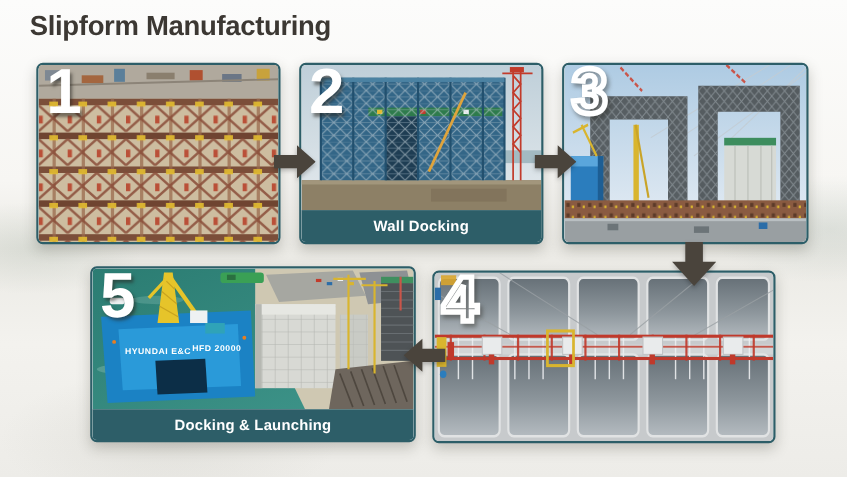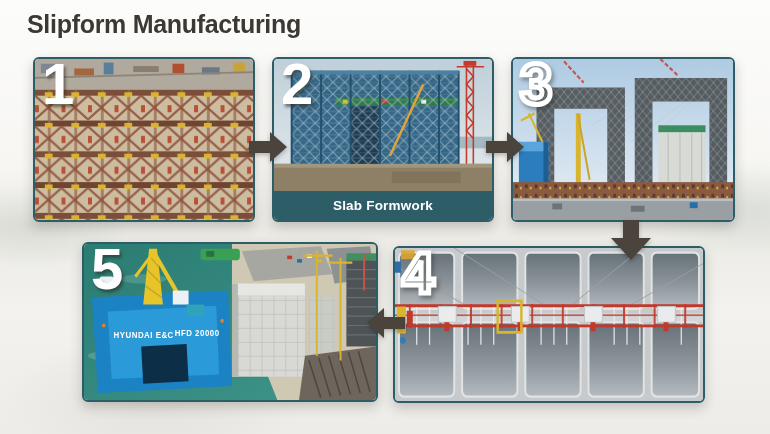--- a/index.html
+++ b/index.html
@@ -155,21 +155,21 @@
         <g stroke="#c23b2b" stroke-width="1.6" fill="none">
           <line x1="196" y1="4" x2="196" y2="108"></line>
             <line x1="203" y1="4" x2="203" y2="108"></line>
           <path d="M196 10 L203 18 L196 26 L203 34 L196 42 L203 50 L196 58 L203 66 L196 74 L203 82"></path>
           <line x1="186" y1="8" x2="214" y2="8"></line>
         </g>
         <rect x="193" y="2" width="13" height="5" fill="#c23b2b"></rect>
       </svg>
     </div>
     <div class="num solid">2</div>
-    <div class="caption">Slab Formwork</div>
+    <div class="caption">Wall Docking</div>
   </div>
 
   <div class="card c3">
     <div class="photo">
       <svg viewBox="0 0 224 136" preserveAspectRatio="none">
         <defs>
           <linearGradient id="g3sky" x1="0" y1="0" x2="0" y2="1">
             <stop offset="0" stop-color="#aecbe3"></stop>
               <stop offset="1" stop-color="#e9eff5"></stop>
           </linearGradient>
@@ -289,20 +289,21 @@
         <rect x="90" y="40" width="16" height="12" fill="#eef1f2"></rect>
         <rect x="104" y="52" width="18" height="10" fill="#2fa3b8"></rect>
         <rect x="16" y="28" width="14" height="6" rx="2" fill="#eef1f2"></rect>
         <circle cx="20" cy="70" r="1.8" fill="#e67e22"></circle>
         <circle cx="140" cy="66" r="1.8" fill="#e67e22"></circle>
         <text x="30" y="81" font-size="8" font-weight="bold" fill="#ffffff" letter-spacing="0.5">HYUNDAI E&amp;C</text>
         <text x="92" y="79" font-size="8" font-weight="bold" fill="#ffffff" letter-spacing="0.5">HFD 20000</text>
       </svg>
     </div>
     <div class="num solid">5</div>
+    <div class="caption">Docking &amp; Launching</div>
   </div>
 
   <div class="card c4">
     <div class="photo">
       <svg viewBox="0 0 312 136" preserveAspectRatio="none">
         <defs>
           <linearGradient id="g4c" x1="0" y1="0" x2="0" y2="1">
             <stop offset="0" stop-color="#667077"></stop>
               <stop offset="0.55" stop-color="#8c959b"></stop>
             <stop offset="1" stop-color="#b4bbc0"></stop>

